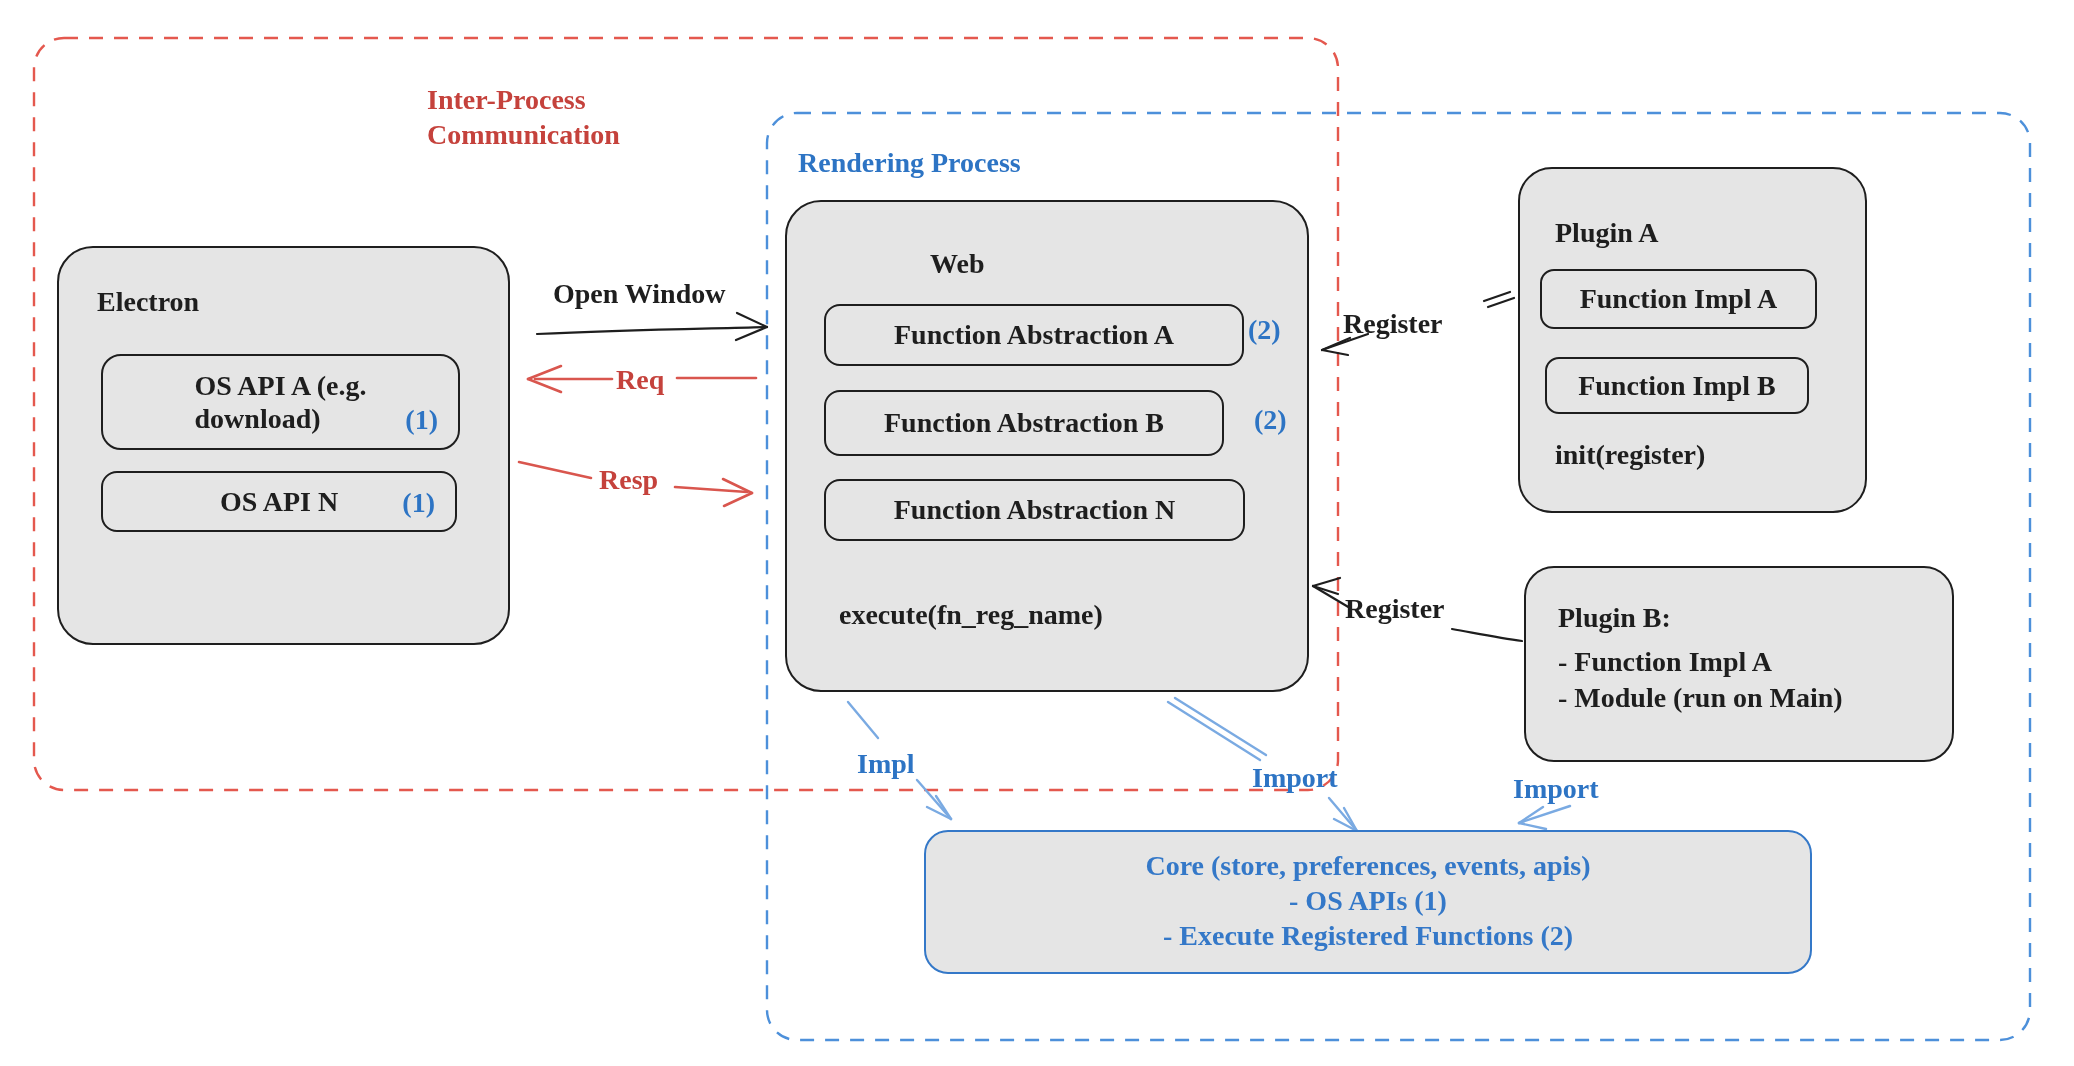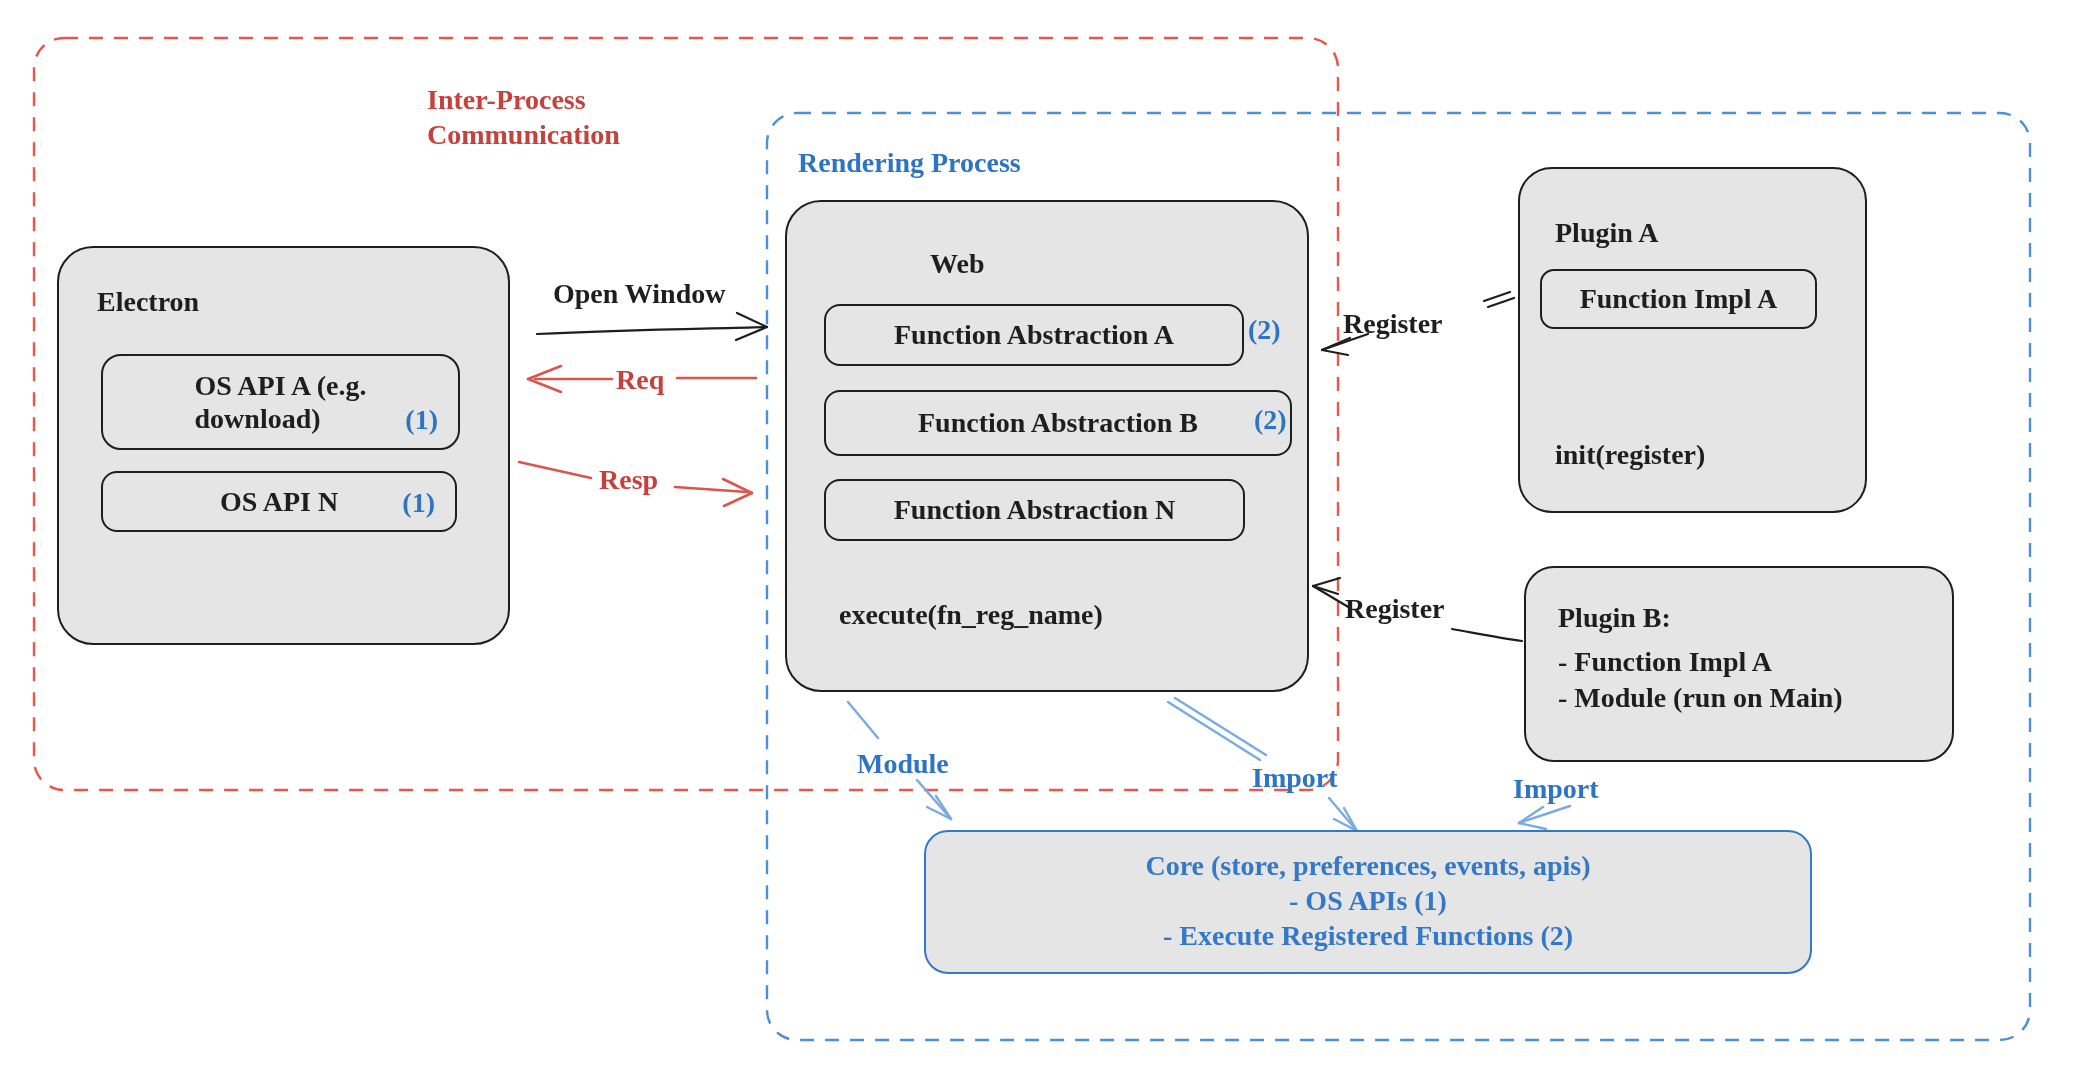--- a/index.html
+++ b/index.html
@@ -94,21 +94,21 @@
 
   <div class="lbl red" style="left:427px;top:82px;">Inter-Process
 Communication</div>
   <div class="lbl blue" style="left:798px;top:145px;">Rendering Process</div>
 
   <div class="lbl" style="left:553px;top:276px;">Open Window</div>
   <div class="lbl red" style="left:616px;top:362px;">Req</div>
   <div class="lbl red" style="left:599px;top:462px;">Resp</div>
   <div class="lbl" style="left:1343px;top:306px;">Register</div>
   <div class="lbl" style="left:1345px;top:591px;">Register</div>
-  <div class="lbl blue" style="left:857px;top:746px;">Module</div>
+  <div class="lbl blue" style="left:857px;top:746px;">Impl</div>
   <div class="lbl blue" style="left:1252px;top:760px;">Import</div>
   <div class="lbl blue" style="left:1513px;top:771px;">Import</div>
 
   <div class="box" style="left:57px;top:246px;width:453px;height:399px;border-radius:36px;">
     <div class="lbl" style="left:38px;top:36px;text-align:center;">Electron</div>
     <div class="box ctr" style="left:42px;top:106px;width:359px;height:96px;border-radius:20px;white-space:pre-line;line-height:33px;">
       <span>OS API A (e.g.
 download)</span>
       <span class="badge" style="right:20px;top:47px;">(1)</span>
     </div>
@@ -117,34 +117,37 @@
       <span class="badge" style="right:20px;top:14px;">(1)</span>
     </div>
   </div>
 
   <div class="box" style="left:785px;top:200px;width:524px;height:492px;border-radius:36px;">
     <div class="lbl" style="left:143px;top:44px;">Web</div>
     <div class="box ctr" style="left:37px;top:102px;width:420px;height:62px;border-radius:16px;">
       <span>Function Abstraction A</span>
     </div>
     <span class="badge" style="left:461px;top:112px;">(2)</span>
-    <div class="box ctr" style="left:37px;top:188px;width:468px;height:66px;border-radius:16px;">
+    <div class="box ctr" style="left:37px;top:188px;width:400px;height:66px;border-radius:16px;">
       <span>Function Abstraction B</span>
     </div>
     <span class="badge" style="left:467px;top:202px;">(2)</span>
     <div class="box ctr" style="left:37px;top:277px;width:421px;height:62px;border-radius:16px;">
       <span>Function Abstraction N</span>
     </div>
     <div class="lbl" style="left:52px;top:395px;">execute(fn_reg_name)</div>
   </div>
 
   <div class="box" style="left:1518px;top:167px;width:349px;height:346px;border-radius:34px;">
     <div class="lbl" style="left:35px;top:46px;">Plugin A</div>
     <div class="box ctr" style="left:20px;top:100px;width:277px;height:60px;border-radius:14px;">
       <span>Function Impl A</span>
+    </div>
+    <div class="box ctr" style="left:25px;top:188px;width:264px;height:57px;border-radius:14px;">
+      <span>Function Impl B</span>
     </div>
     <div class="lbl" style="left:35px;top:268px;">init(register)</div>
   </div>
 
   <div class="box" style="left:1524px;top:566px;width:430px;height:196px;border-radius:30px;">
     <div class="lbl" style="left:32px;top:28px;line-height:44px;">Plugin B:</div>
     <div class="lbl" style="left:32px;top:72px;line-height:44px;">- Function Impl A</div>
     <div class="lbl" style="left:32px;top:108px;line-height:44px;">- Module (run on Main)</div>
   </div>
 

